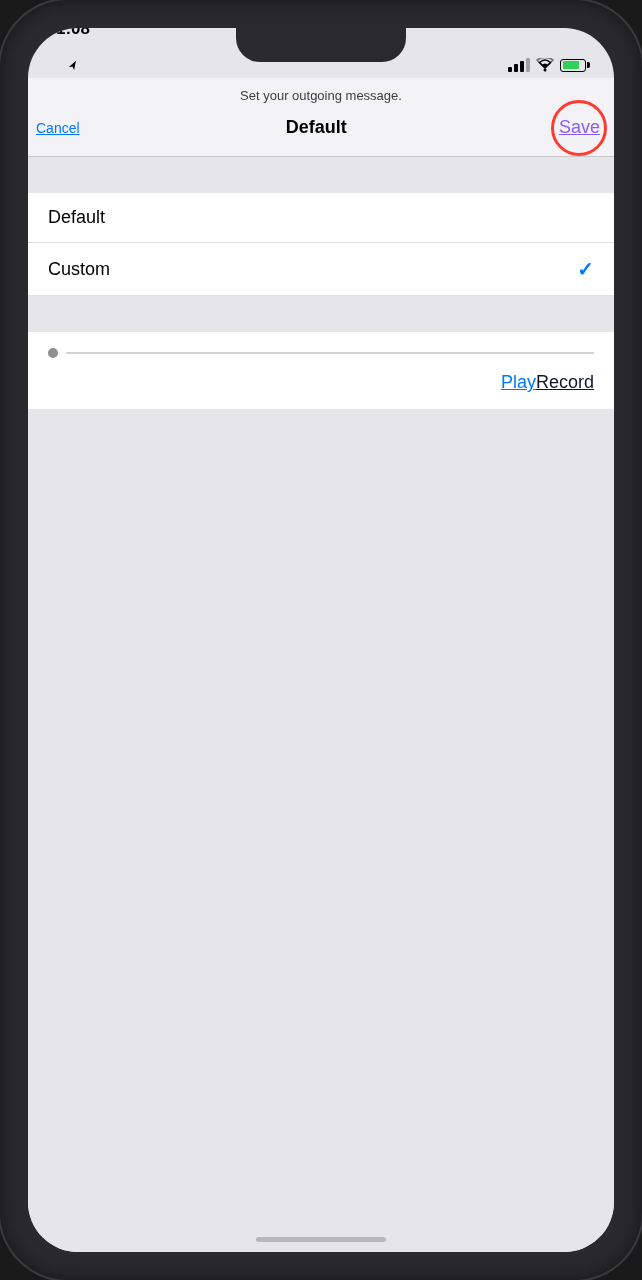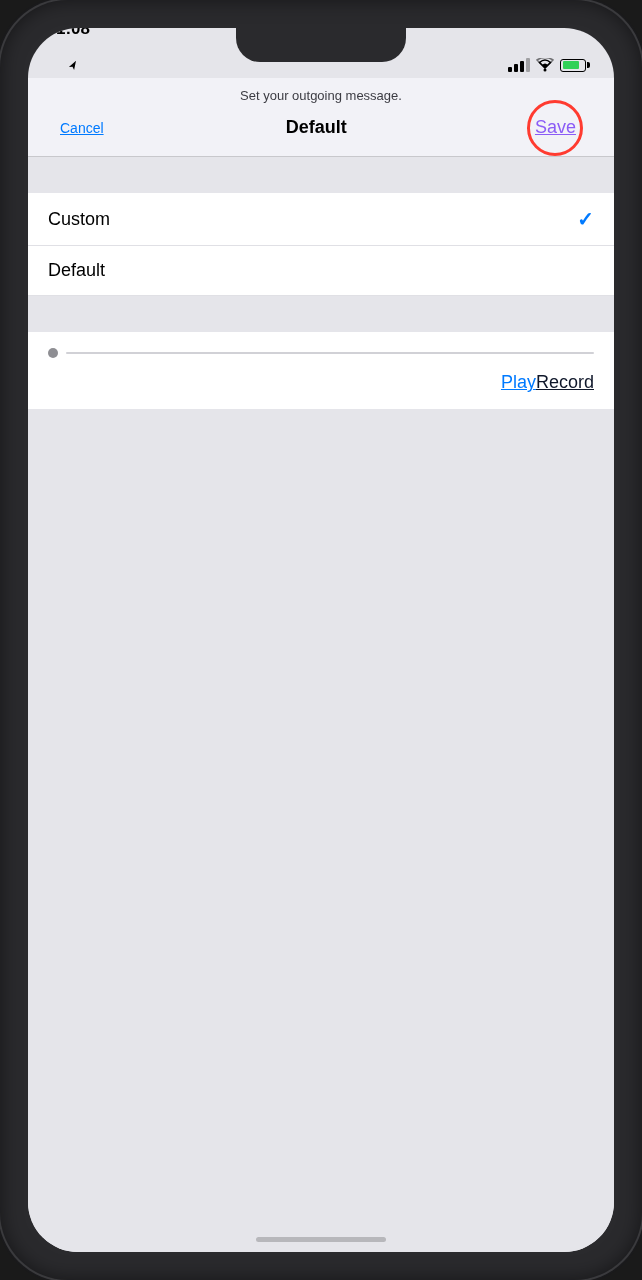--- a/index.html
+++ b/index.html
@@ -148,21 +148,21 @@
     .battery-fill {
       background: #30d158;
       height: 100%;
       width: 80%;
       border-radius: 1px;
     }
 
     
     .nav-bar {
       background: #f2f2f7;
-      padding: 10px 32px 14px;
+      padding: 10px 8px 14px;
       border-bottom: 1px solid #c8c8cc;
       position: relative;
     }
 
     .nav-subtitle {
       text-align: center;
       font-size: 13px;
       color: #3c3c43;
       margin-bottom: 10px;
     }
@@ -360,25 +360,25 @@
           <div class="save-circle"></div>
           <span class="nav-save">Save</span>
         </div>
       </div>
     </div>
 
     <div class="section-separator"></div>
 
     <div class="list-section">
       <div class="list-item">
+        <span class="list-item-label">Default</span>
+      </div>
+      <div class="list-item">
         <span class="list-item-label">Custom</span>
         <span class="checkmark">✓</span>
-      </div>
-      <div class="list-item">
-        <span class="list-item-label">Default</span>
       </div>
     </div>
 
     <div class="audio-section-sep"></div>
 
     <div class="audio-section">
       <div class="audio-scrubber">
         <div class="scrubber-dot"></div>
         <div class="scrubber-track"></div>
       </div>

